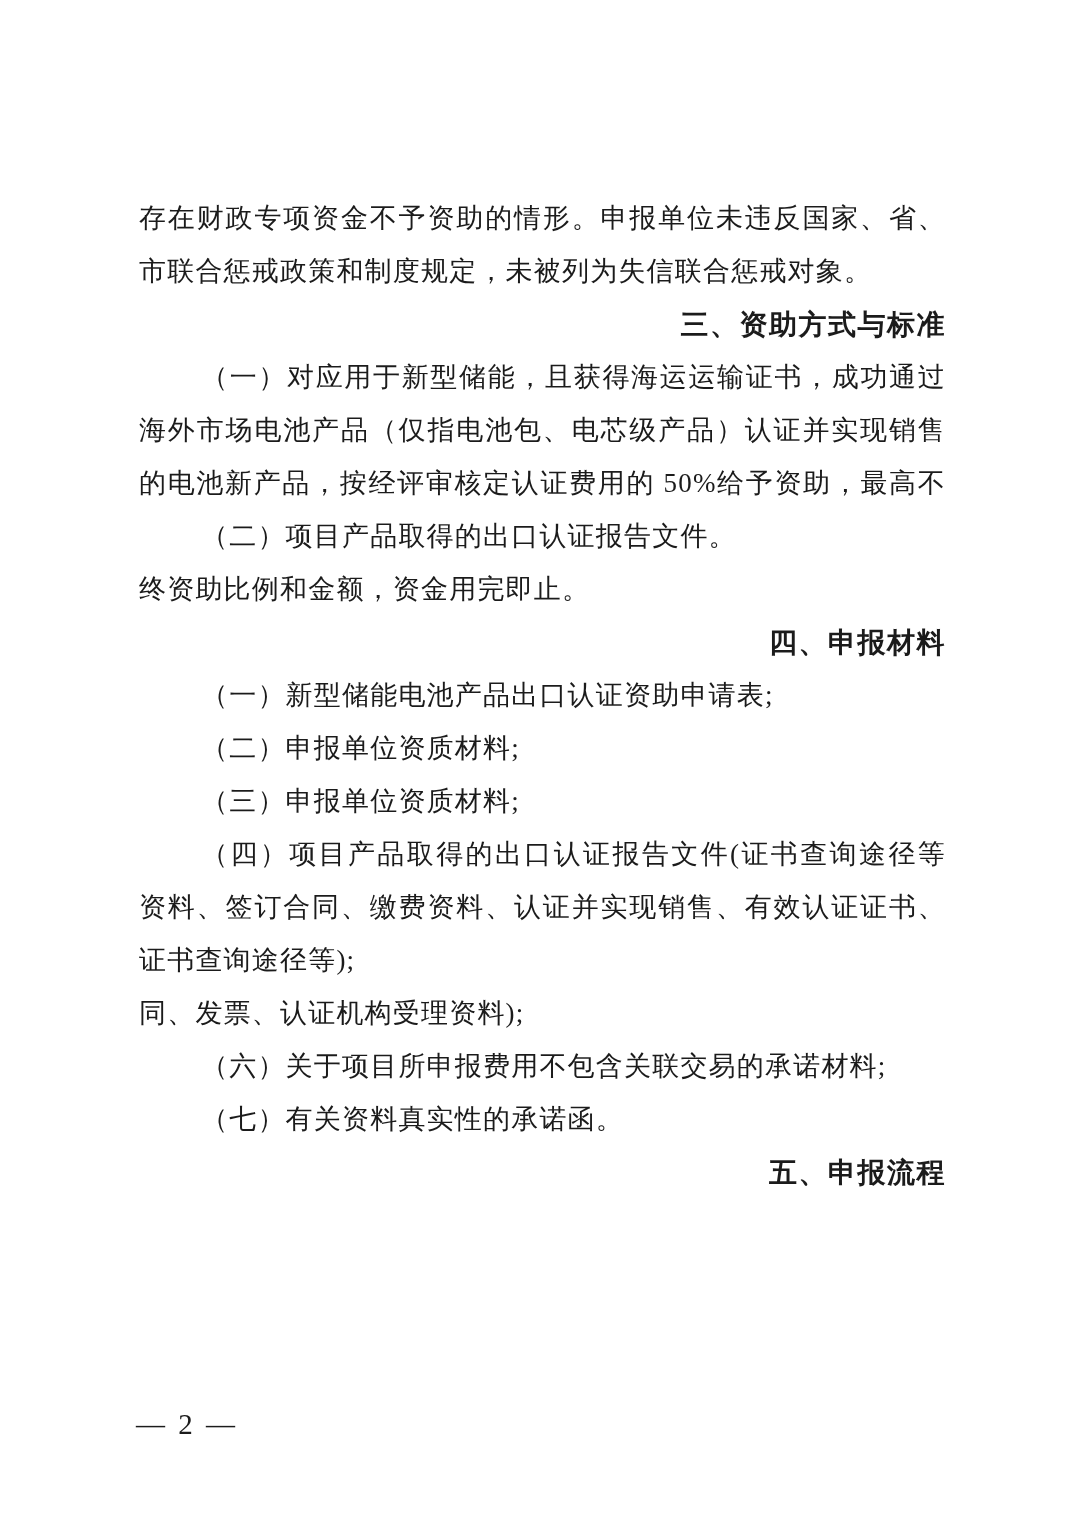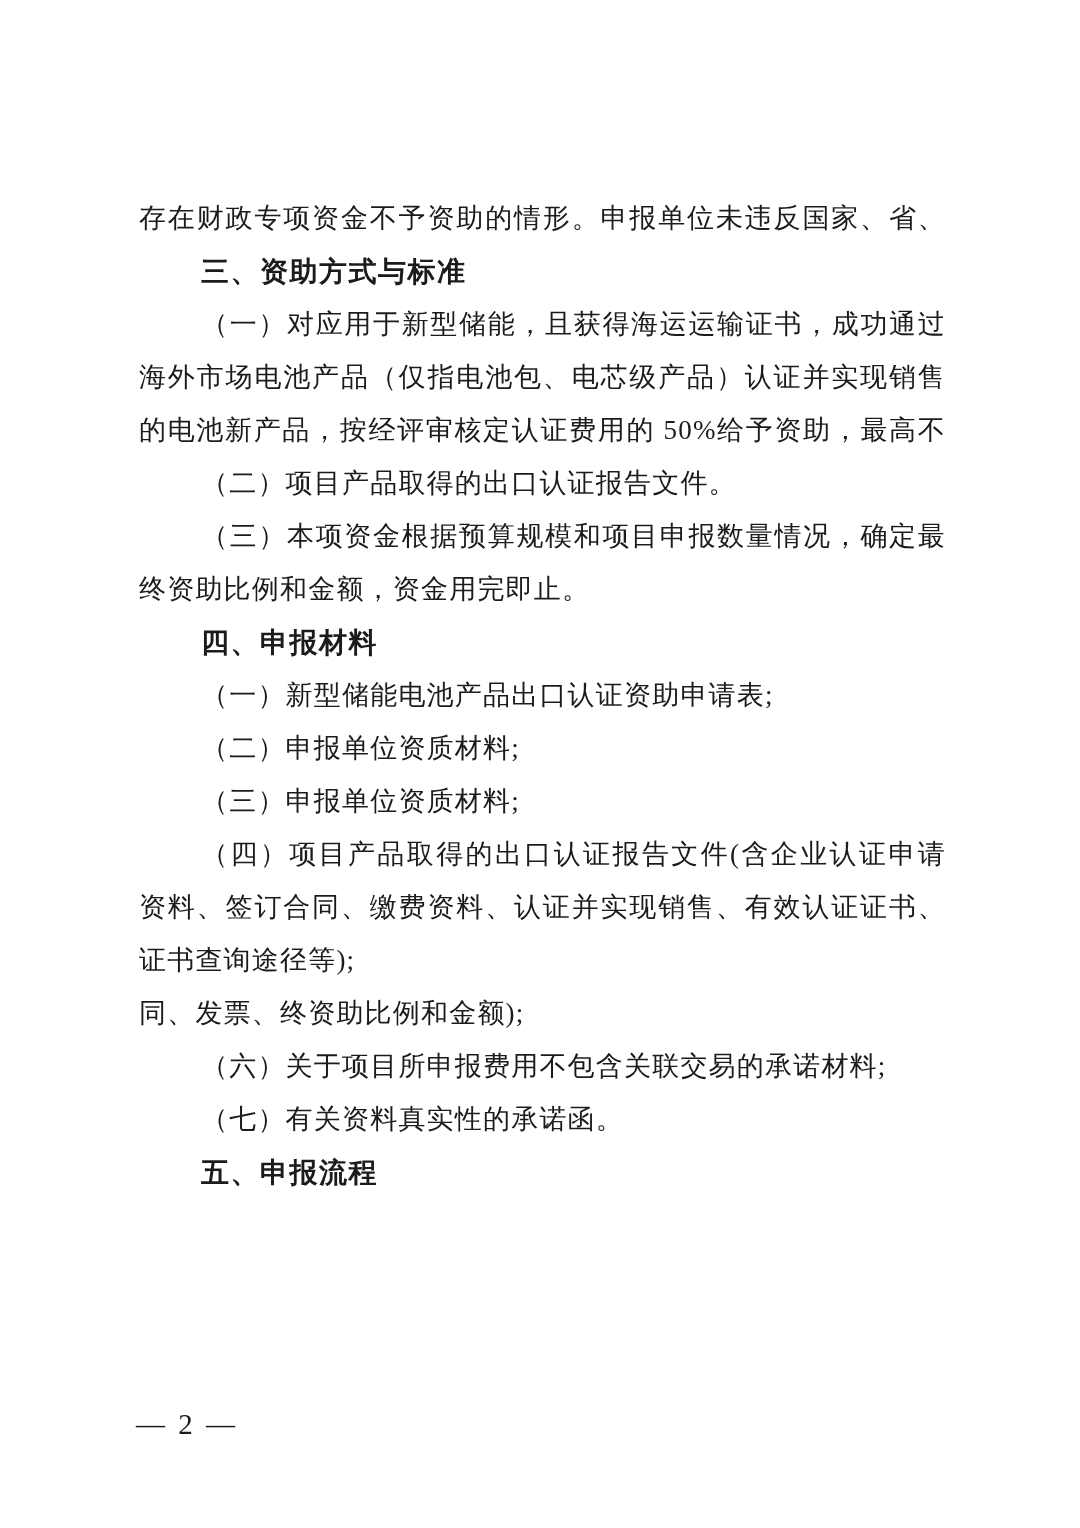--- a/index.html
+++ b/index.html
@@ -30,53 +30,54 @@
     text-align-last: justify;
   }
   .i {               
     text-indent: 62px;
   }
   .h {               
     font-family: Liberation Serif, serif;
     font-weight: 700;
     font-size: 28px;
     letter-spacing: 1.5px;
+    text-align: right;
   }
   .footer {
     position: absolute;
     left: 136px;
     top: 1408px;
     font-family: "Liberation Serif", "DejaVu Serif", serif;
     font-size: 29px;
     letter-spacing: 3px;
     color: #1b1b1b;
   }
 </style>
 </head>
 <body>
 
 <div class="page">
 
   <div class="text-block">
     <div class="ln j">存在财政专项资金不予资助的情形。申报单位未违反国家、省、</div>
+    <div class="ln">市联合惩戒政策和制度规定，未被列为失信联合惩戒对象。</div>
     <div class="ln h i">三、资助方式与标准</div>
     <div class="ln j i">（一）对应用于新型储能，且获得海运运输证书，成功通过</div>
     <div class="ln j">海外市场电池产品（仅指电池包、电芯级产品）认证并实现销售</div>
     <div class="ln j">的电池新产品，按经评审核定认证费用的 50%给予资助，最高不</div>
     <div class="ln i">（二）项目产品取得的出口认证报告文件。</div>
-    <div class="ln j i">（三）本项资金根据预算规模和项目申报数量情况，确定最</div>
     <div class="ln">终资助比例和金额，资金用完即止。</div>
     <div class="ln h i">四、申报材料</div>
     <div class="ln i">（一）新型储能电池产品出口认证资助申请表;</div>
     <div class="ln i">（二）申报单位资质材料;</div>
     <div class="ln i">（三）申报单位资质材料;</div>
-    <div class="ln j i">（四）项目产品取得的出口认证报告文件(含企业认证申请</div>
+    <div class="ln j i">（四）项目产品取得的出口认证报告文件(证书查询途径等</div>
     <div class="ln j">资料、签订合同、缴费资料、认证并实现销售、有效认证证书、</div>
     <div class="ln">证书查询途径等);</div>
-    <div class="ln">同、发票、终资助比例和金额);</div>
+    <div class="ln">同、发票、认证机构受理资料);</div>
     <div class="ln i">（六）关于项目所申报费用不包含关联交易的承诺材料;</div>
     <div class="ln i">（七）有关资料真实性的承诺函。</div>
     <div class="ln h i">五、申报流程</div>
   </div>
 
   <div class="footer">— 2 —</div>
 
 </div>
 
 </body></html>

